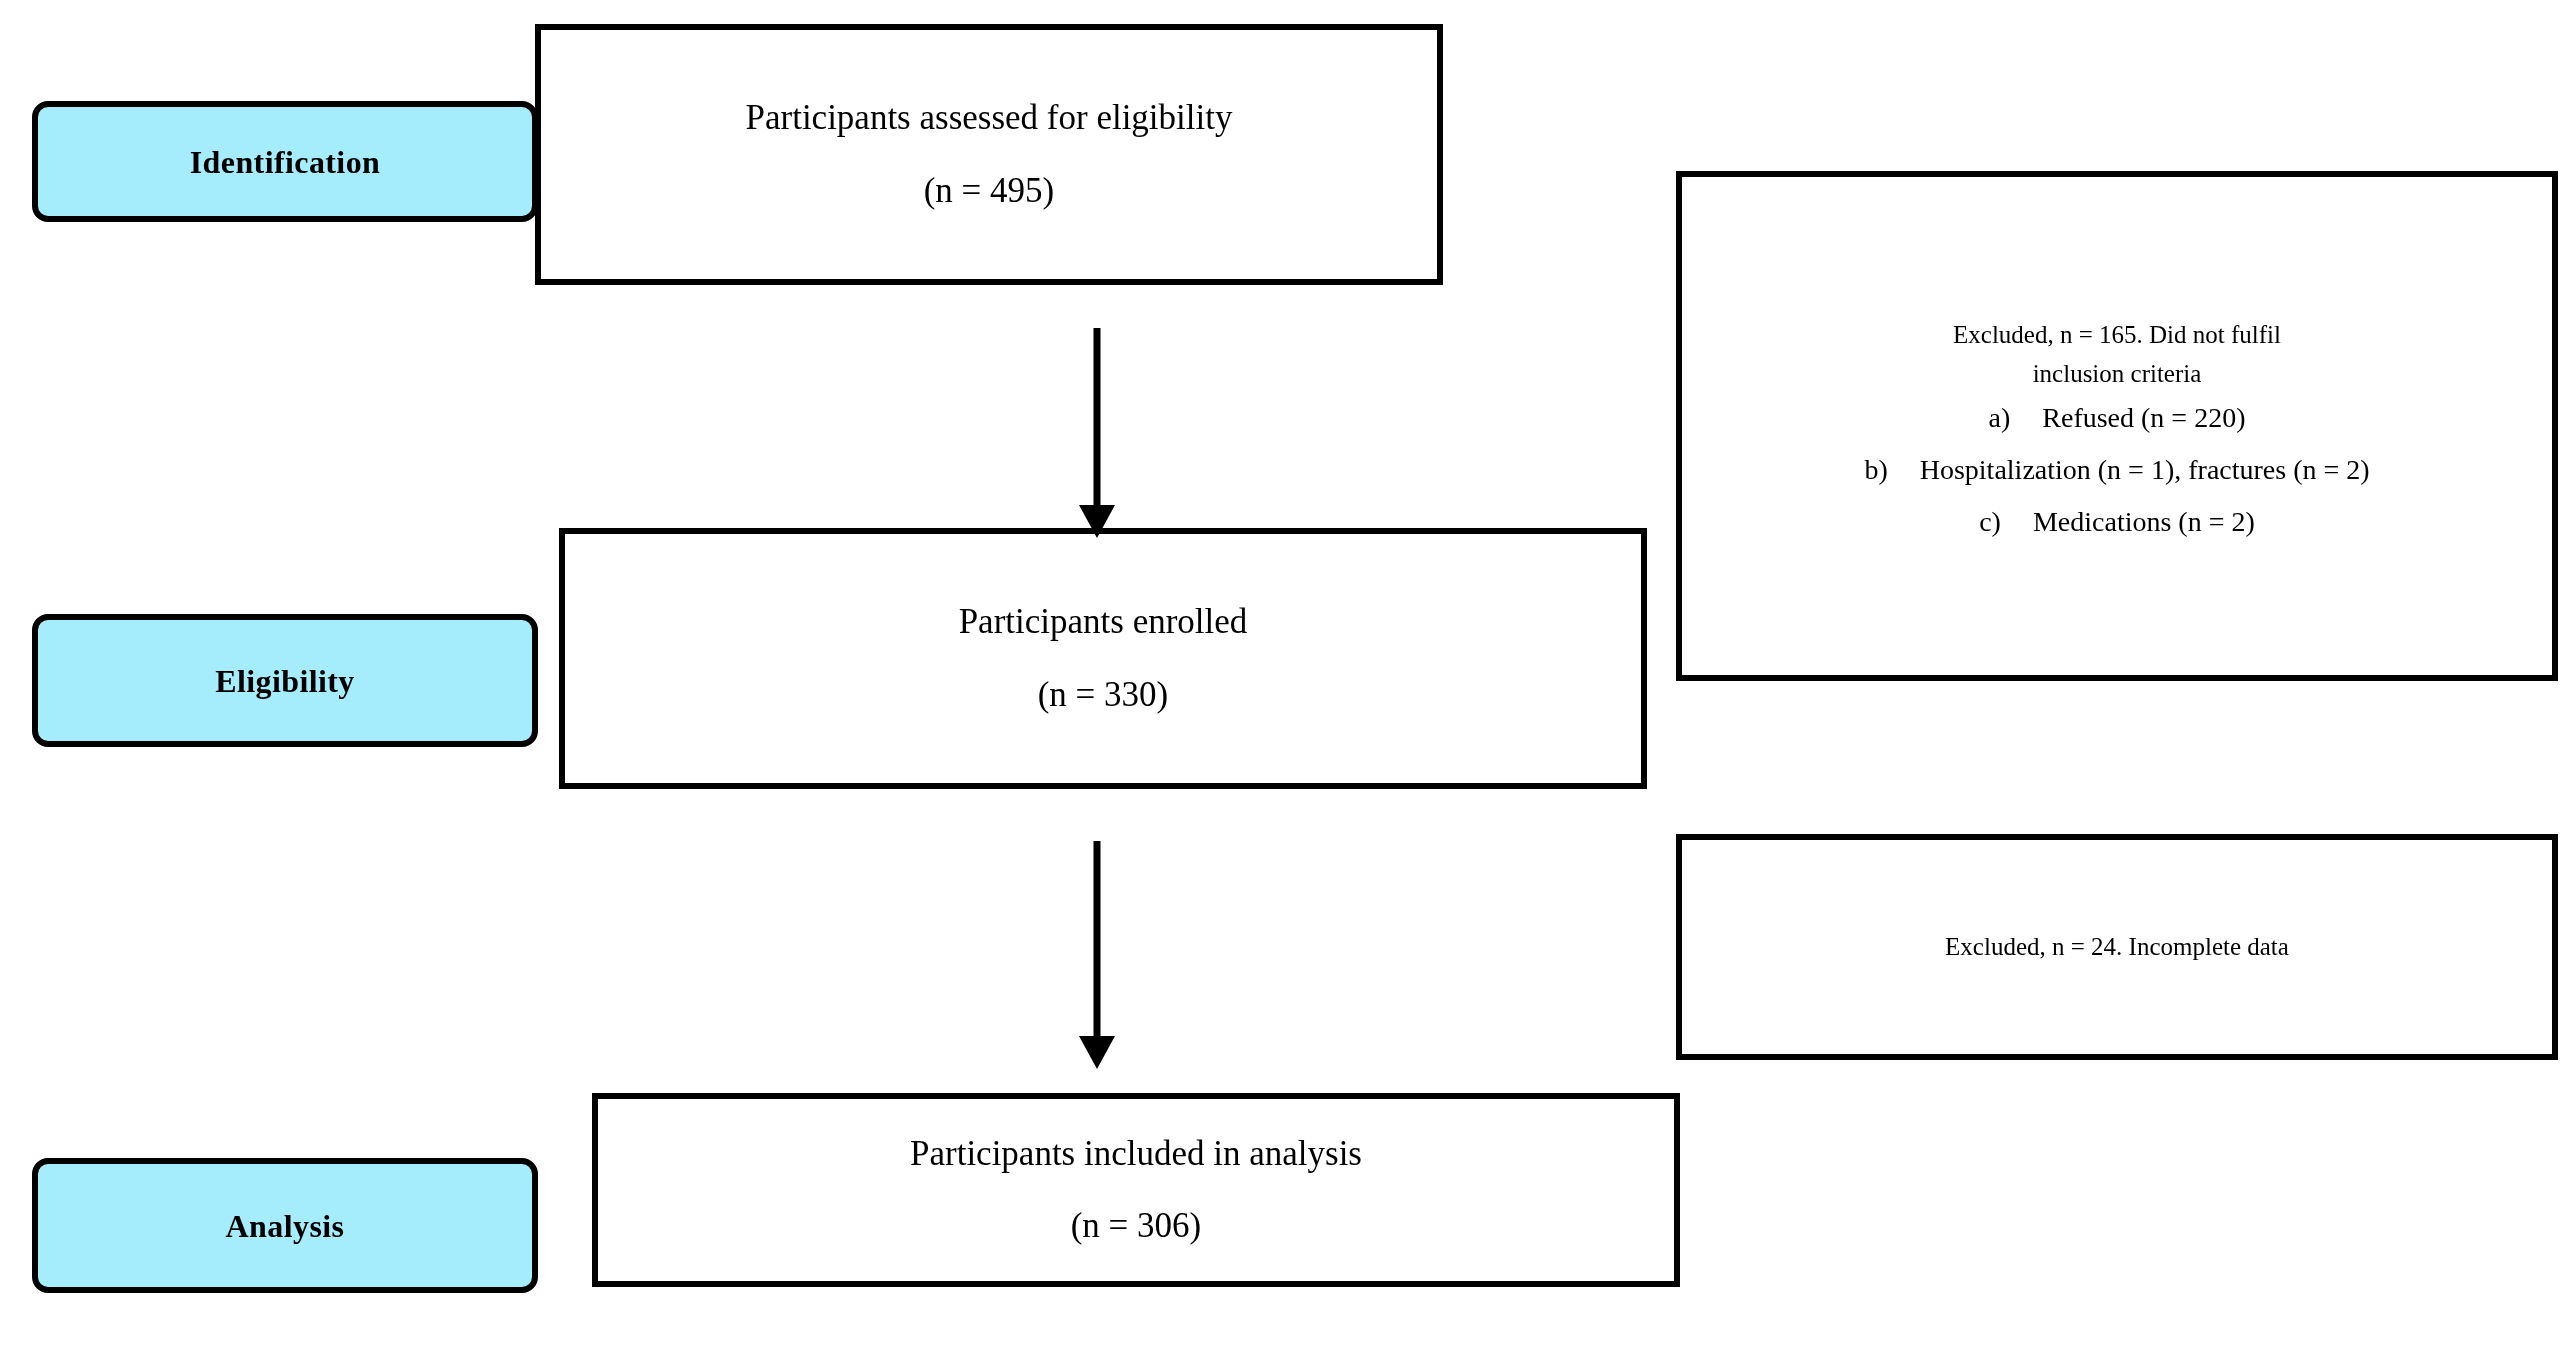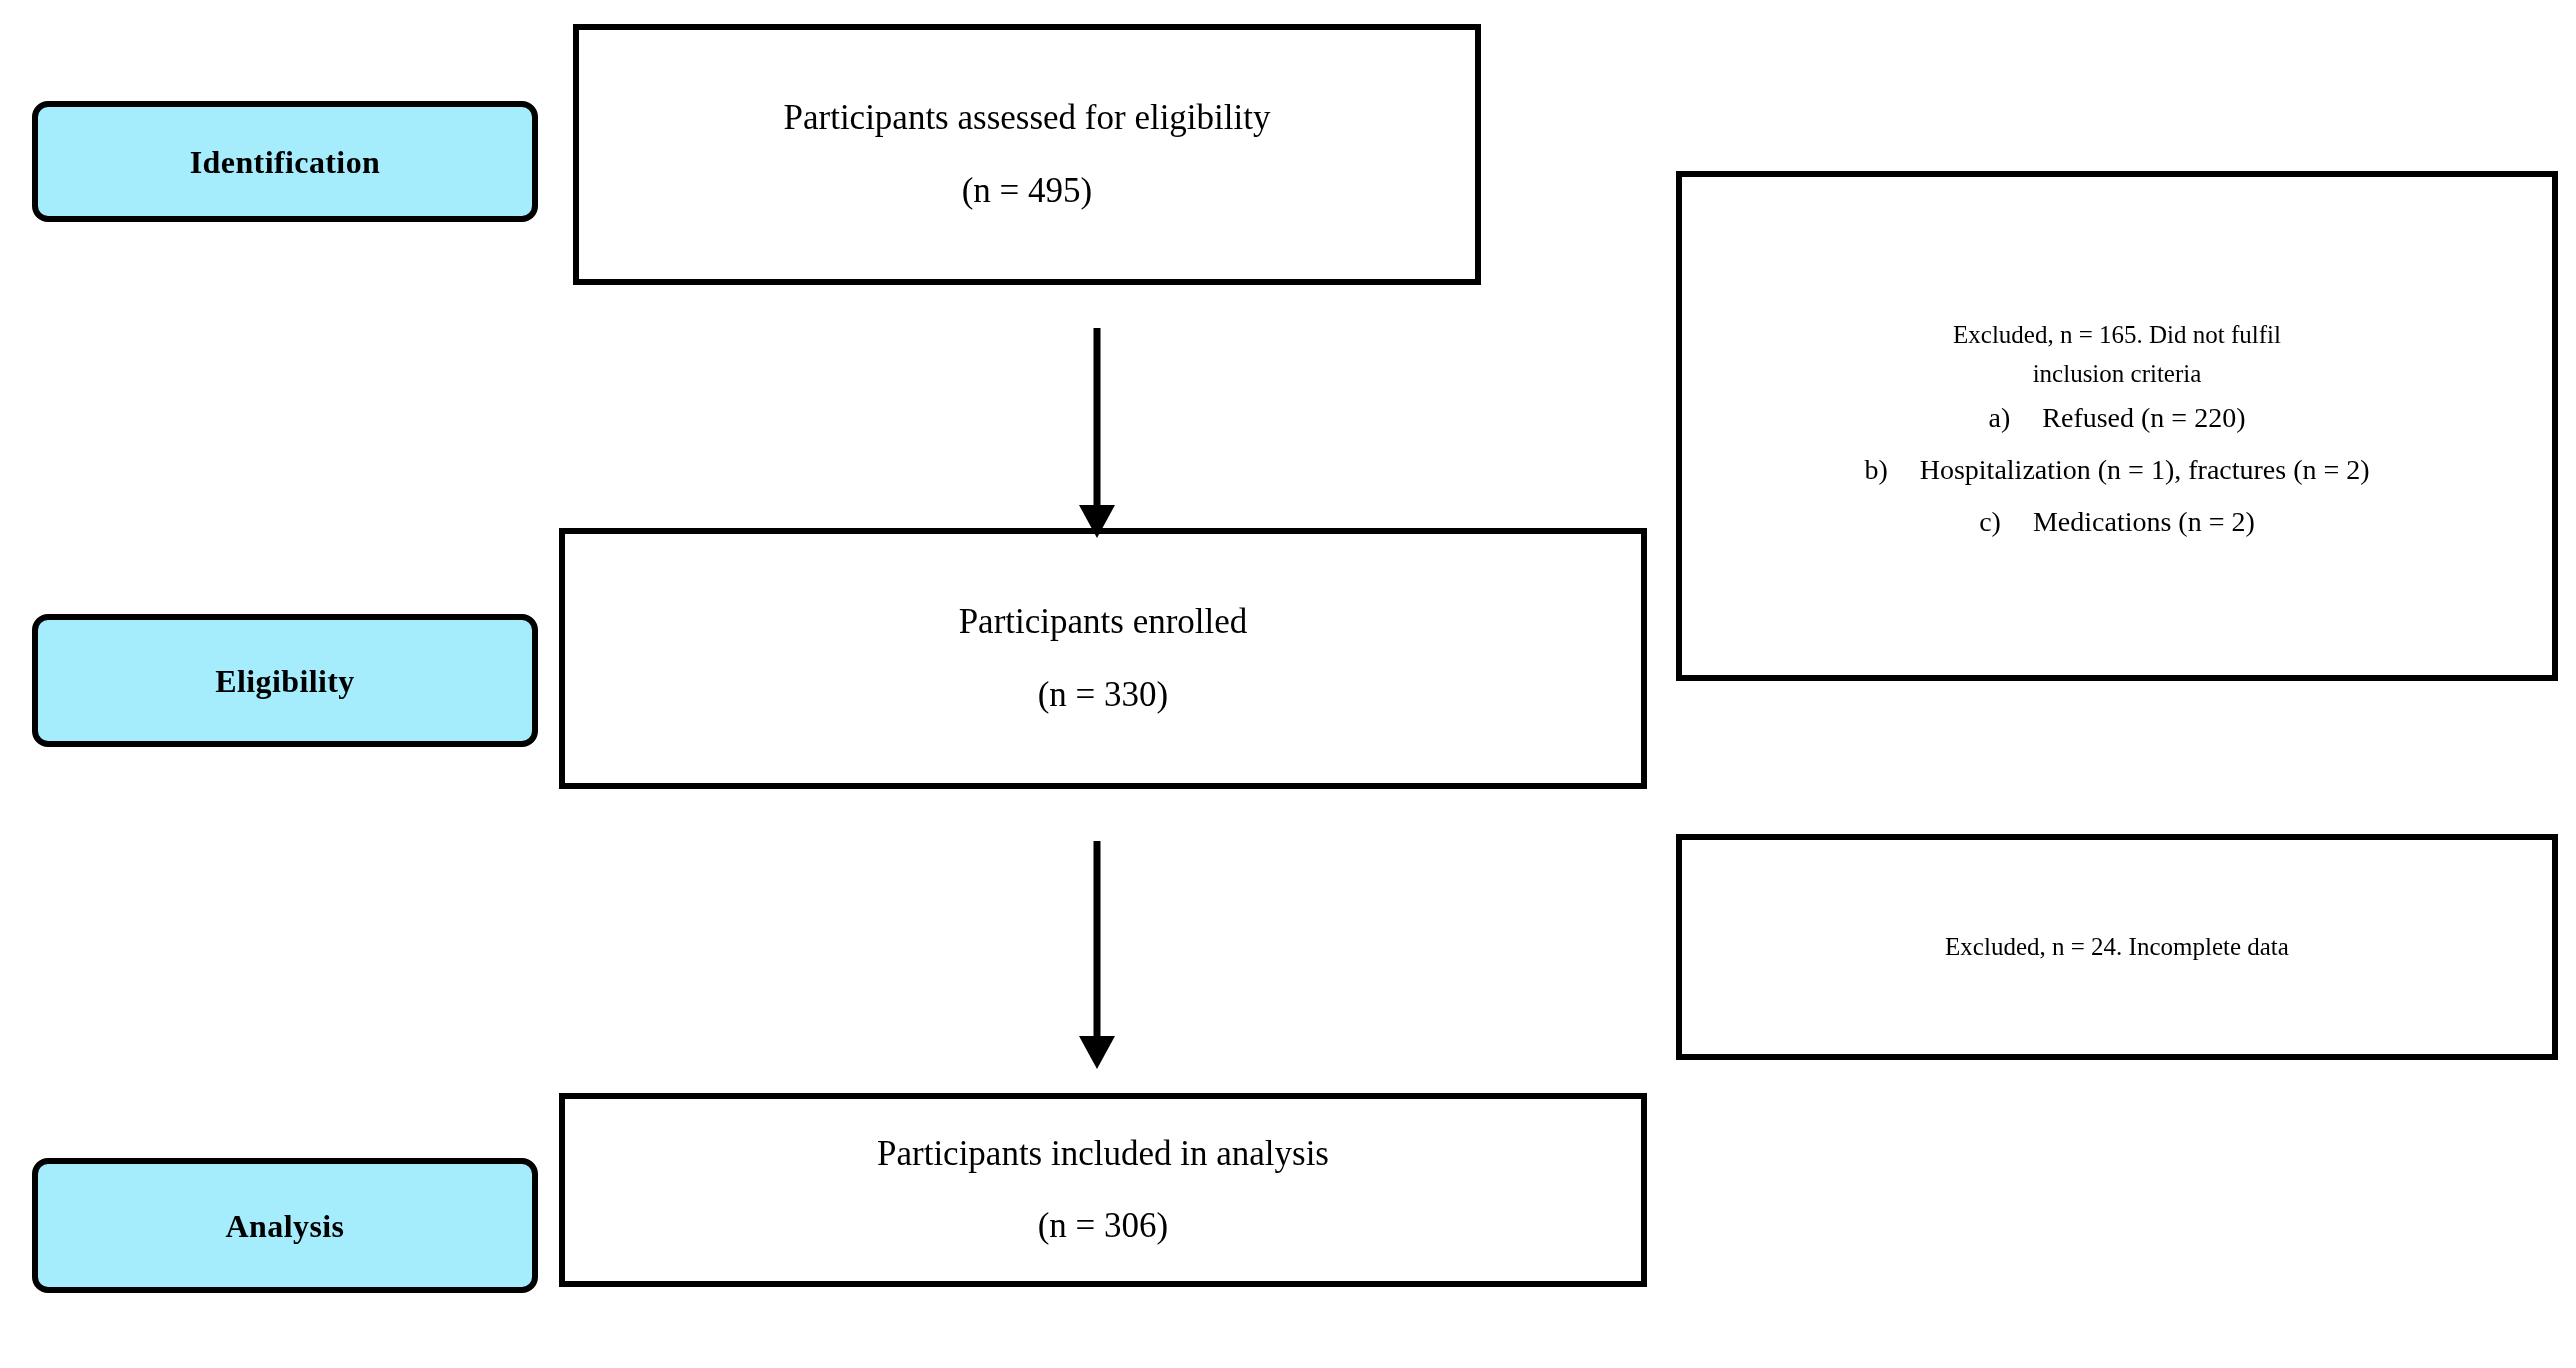--- a/index.html
+++ b/index.html
@@ -58,23 +58,23 @@
     justify-content: center;
   }
   .flow-box .box-line {
     font-size: 35px;
     line-height: 1.15;
     white-space: nowrap;
     text-align: center;
   }
   .flow-box .box-line.line-primary { margin-bottom: 32px; }
 
-  #box-assessed { left: 573px; top: 24px;   width: 908px; height: 261px; }
+  #box-assessed { left: 535px; top: 24px;   width: 908px; height: 261px; }
   #box-enrolled { left: 559px; top: 528px;  width: 1088px; height: 261px; }
-  #box-included { left: 559px; top: 1093px; width: 1088px; height: 194px; }
+  #box-included { left: 592px; top: 1093px; width: 1088px; height: 194px; }
 
   
   .exclusion-box {
     position: absolute;
     box-sizing: border-box;
     background: #ffffff;
     border: 6.3px solid #000000;
     display: flex;
     flex-direction: column;
     align-items: center;

